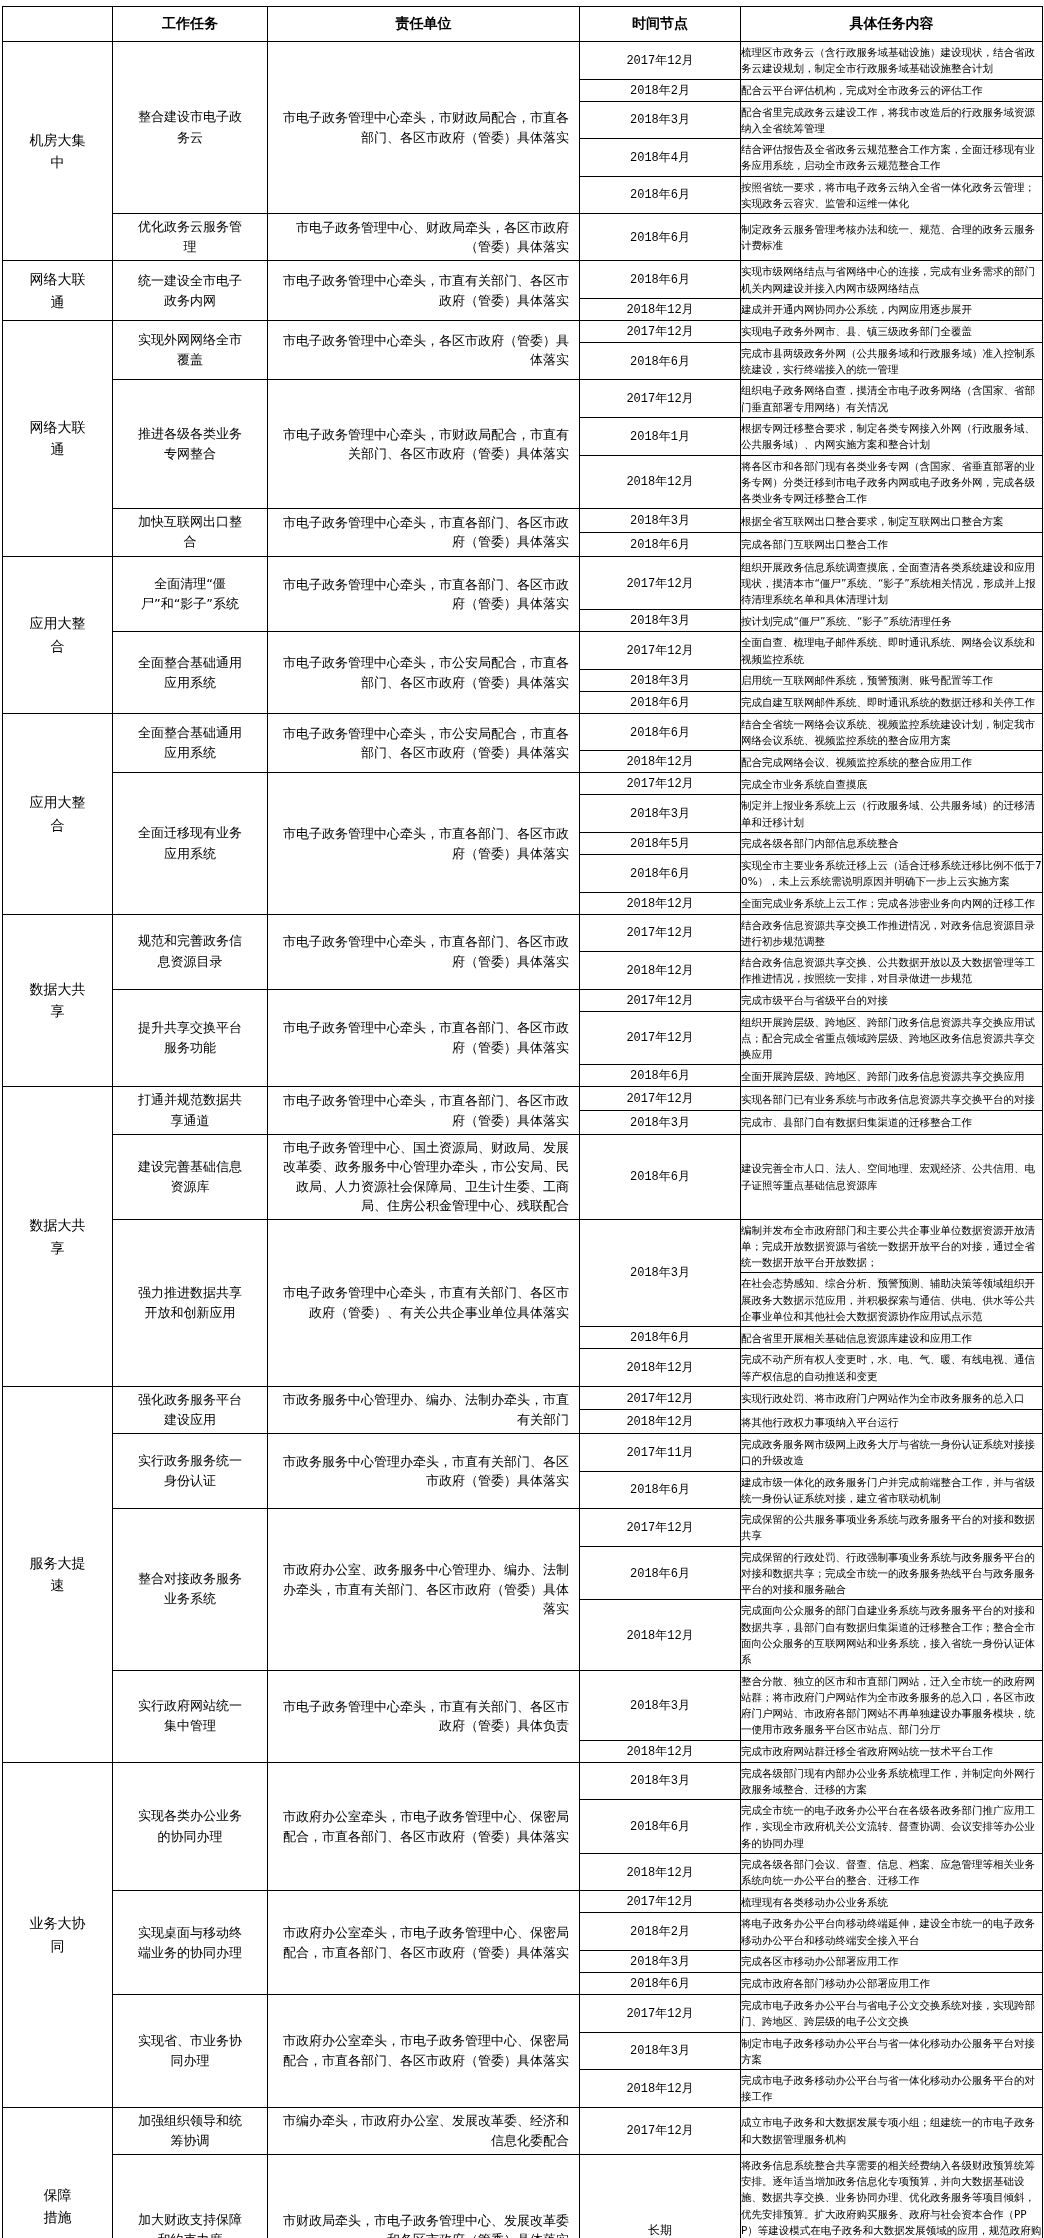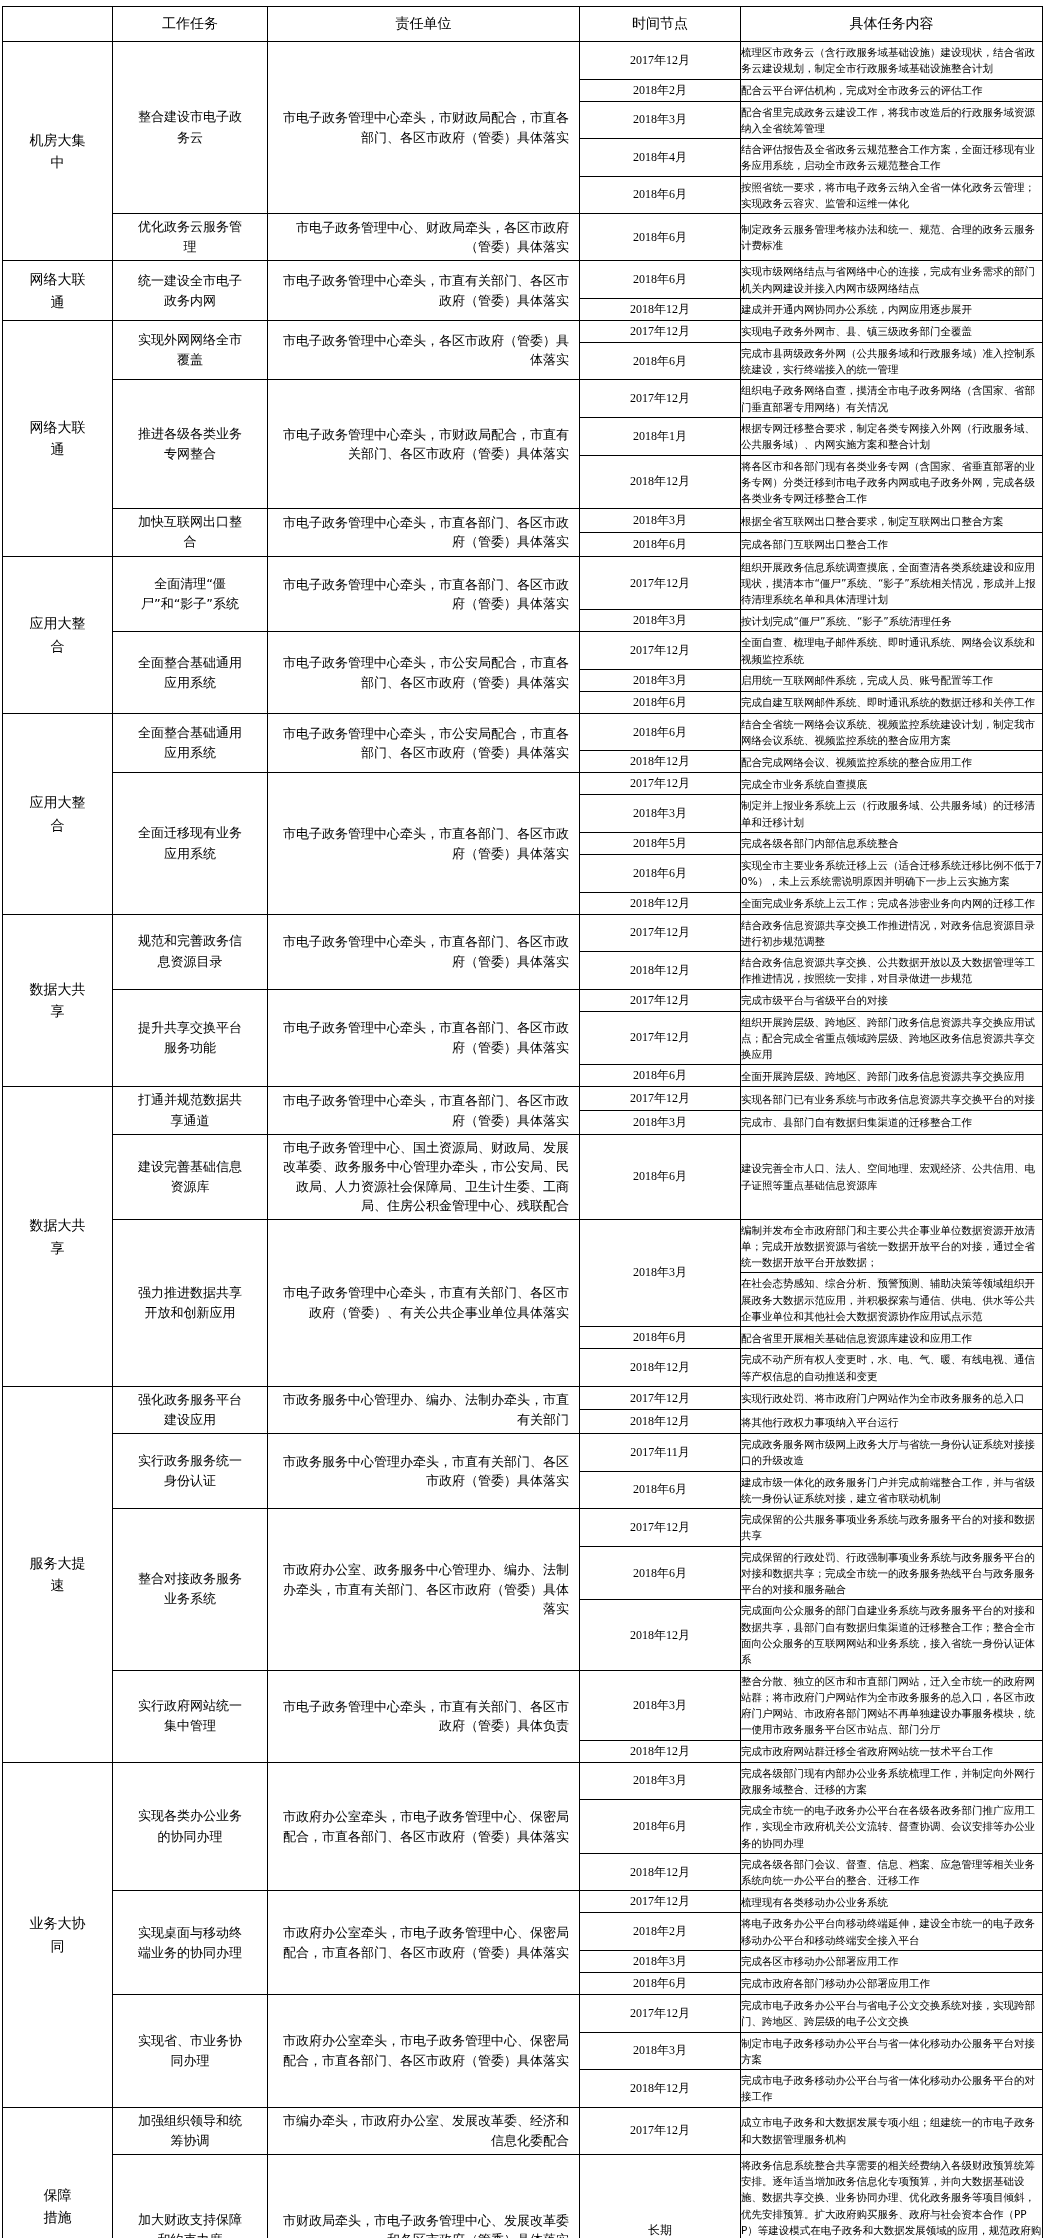--- a/index.html
+++ b/index.html
@@ -2,25 +2,25 @@
 <html><head>
 <meta charset="utf-8">
 <style>
   html,body { margin:0; padding:0; background:#ffffff; }
   body { font-family:"DejaVu Sans","Liberation Sans",sans-serif; color:#000; }
   .sheet { width:1044px; box-sizing:border-box; padding:6px 2px 8px 2px; background:#fff; }
   table.tasks { border-collapse:collapse; width:1040px; table-layout:fixed; }
   table.tasks th, table.tasks td {
     border:1px solid #000; vertical-align:middle; word-break:break-all; overflow-wrap:anywhere;
   }
-  th.hdr { font-size:14px; font-weight:normal; text-align:center; height:30px; padding:2px; }
+  th.hdr { font-size:14px; font-weight:bold; text-align:center; height:30px; padding:2px; }
   td.cat  { font-size:14px; text-align:center; white-space:pre-line; padding:2px 12px; line-height:1.6; }
   td.task { font-size:13px; text-align:center; padding:3px 24px; line-height:1.55; }
   td.unit { font-size:13px; text-align:right; padding:3px 10px; line-height:1.5; }
-  td.time { font-size:12px; font-family:Liberation Serif, serif;
+  td.time { font-size:12px; font-family:Liberation Mono, monospace;
             text-align:center; padding:2px; white-space:nowrap; }
   td.content { font-size:10.5px; text-align:left; padding:2px 0; line-height:1.55; }
 </style>
 </head>
 <body>
 
 <div class="sheet">
   <table class="tasks">
     <colgroup>
       <col style="width:110px">
@@ -130,21 +130,21 @@
           <td class="content">按计划完成“僵尸”系统、“影子”系统清理任务</td>
         </tr>
         <tr>
           <td class="task" rowspan="3">全面整合基础通用应用系统</td>
           <td class="unit" rowspan="3">市电子政务管理中心牵头，市公安局配合，市直各部门、各区市政府（管委）具体落实</td>
           <td class="time">2017年12月</td>
           <td class="content">全面自查、梳理电子邮件系统、即时通讯系统、网络会议系统和视频监控系统</td>
         </tr>
         <tr>
           <td class="time">2018年3月</td>
-          <td class="content">启用统一互联网邮件系统，完成人员、账号配置等工作</td>
+          <td class="content">启用统一互联网邮件系统，预警预测、账号配置等工作</td>
         </tr>
         <tr>
           <td class="time">2018年6月</td>
           <td class="content">完成自建互联网邮件系统、即时通讯系统的数据迁移和关停工作</td>
         </tr>
         <tr>
           <td class="cat" rowspan="7">应用大整
 合</td>
           <td class="task" rowspan="2">全面整合基础通用应用系统</td>
           <td class="unit" rowspan="2">市电子政务管理中心牵头，市公安局配合，市直各部门、各区市政府（管委）具体落实</td>

